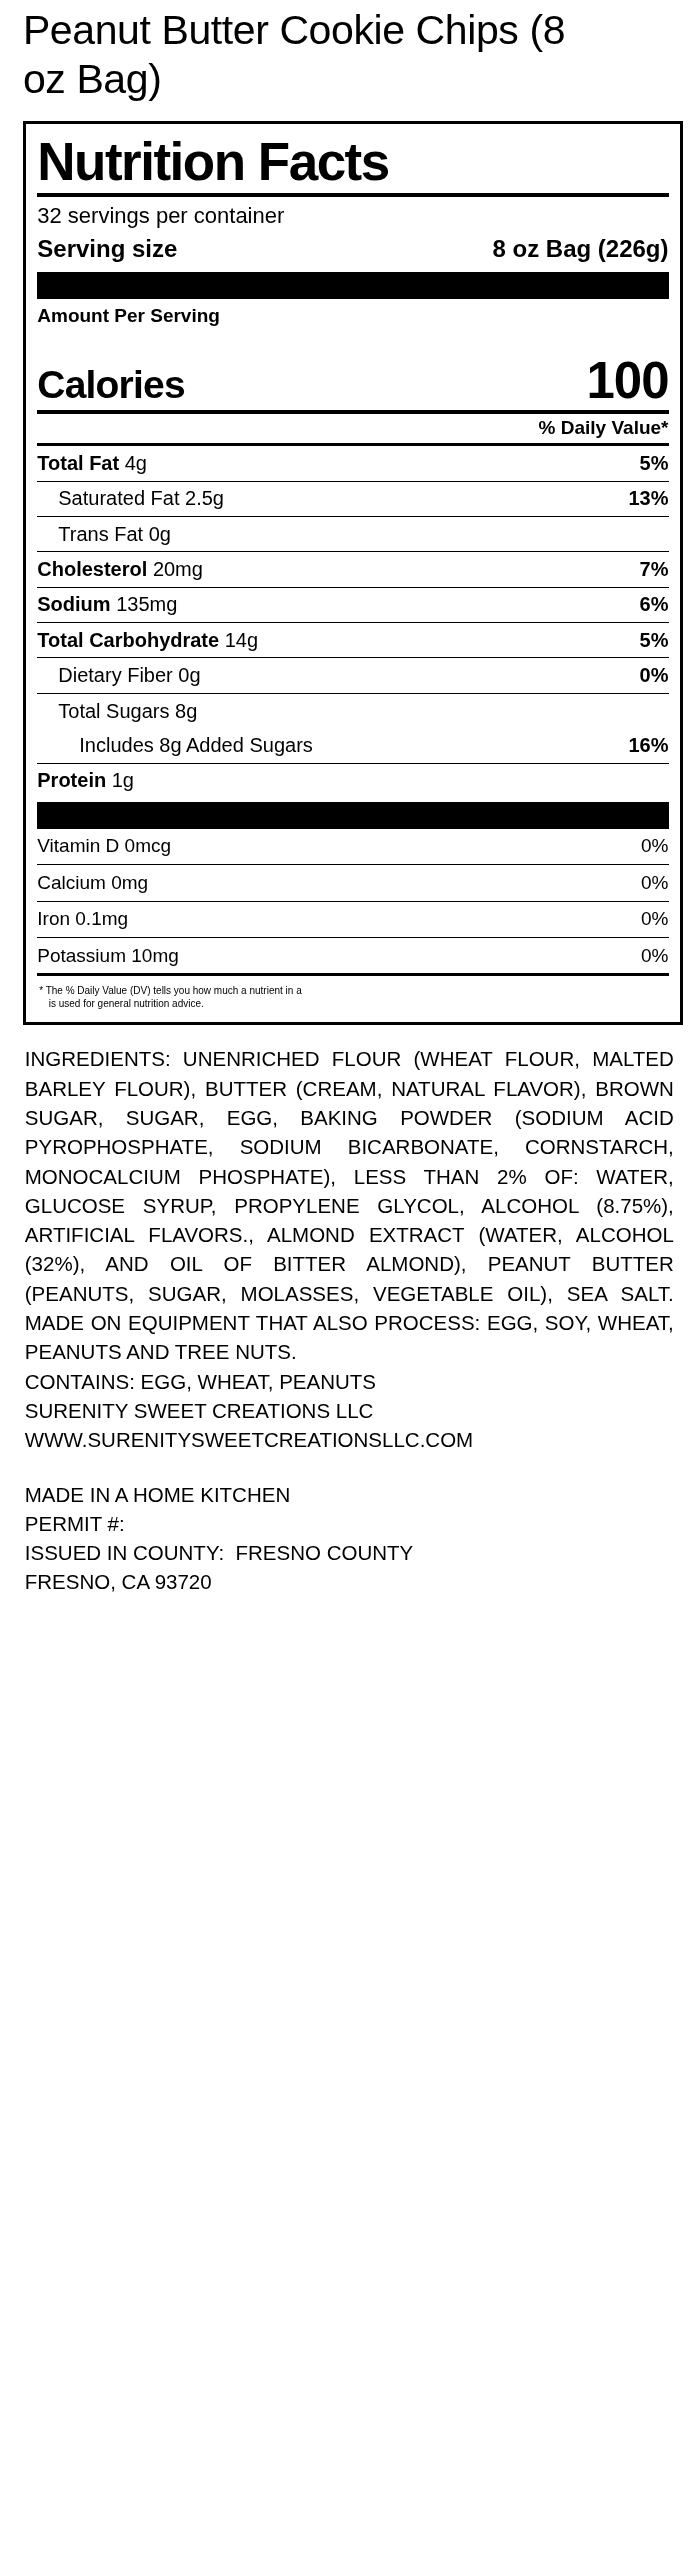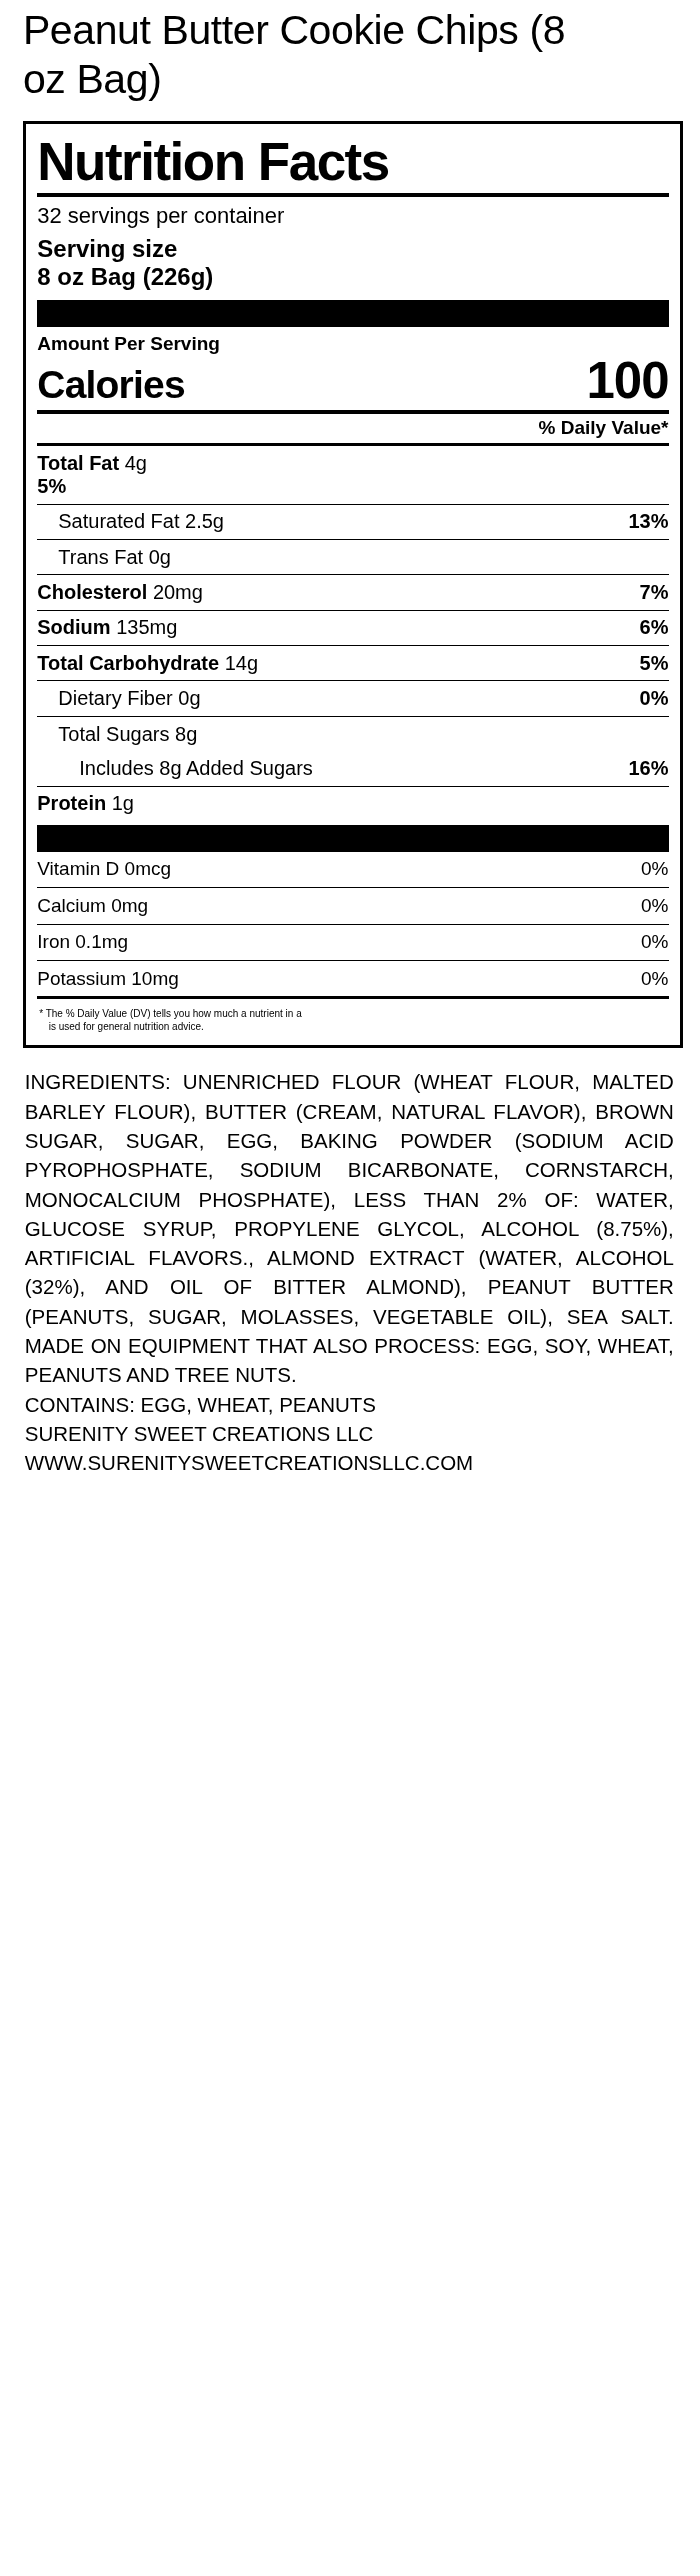--- a/index.html
+++ b/index.html
@@ -49,21 +49,20 @@
   .servings {
     font-size: 22px;
     padding: 5.7px 0 3.8px 0;
   }
   .serving-size {
     display: flex;
     justify-content: space-between;
     font-size: 24px;
     font-weight: bold;
     padding: 1.9px 0 5.7px 0;
-    flex-direction: column;
   }
   .serving-size .ss-label { white-space: nowrap; }
   .serving-size .ss-value { white-space: nowrap; }
 
   .amount-per {
     font-size: 19px;
     font-weight: bold;
     padding: 5.7px 0 0 0;
   }
   .calories-row {
@@ -76,38 +75,39 @@
     font-size: 39px;
     font-weight: bold;
     letter-spacing: -0.8px;
     line-height: 1.05;
   }
   .calories-value {
     font-size: 51px;
     font-weight: bold;
     letter-spacing: -1px;
     line-height: 1.0;
+    margin-top: 28px;
   }
 
   .dv-header {
     text-align: right;
     font-size: 19px;
     font-weight: bold;
     padding: 3.8px 0 3.8px 0;
   }
 
   .nutrient-row {
     display: flex;
     justify-content: space-between;
     align-items: baseline;
     font-size: 20px;
     padding: 5.7px 0 5.7px 0;
     border-top: 1px solid #000;
   }
-  .nutrient-row.first { border-top: 3.8px solid #000; flex-direction: column; }
+  .nutrient-row.first { border-top: 3.8px solid #000; }
   .nutrient-row .nm { }
   .nutrient-row .nm b { font-weight: bold; }
   .nutrient-row .pct { font-weight: bold; white-space: nowrap; }
   .indent-1 { padding-left: 21px; }
   .indent-2 { padding-left: 42px; }
   .italic { }
 
   .vitamin-row {
     display: flex;
     justify-content: space-between;
@@ -264,17 +264,23 @@
   <div class="body-text">
 
     <div class="ingredients">INGREDIENTS: UNENRICHED FLOUR (WHEAT FLOUR, MALTED BARLEY FLOUR), BUTTER (CREAM, NATURAL FLAVOR), BROWN SUGAR, SUGAR, EGG, BAKING POWDER (SODIUM ACID PYROPHOSPHATE, SODIUM BICARBONATE, CORNSTARCH, MONOCALCIUM PHOSPHATE), LESS THAN 2% OF: WATER, GLUCOSE SYRUP, PROPYLENE GLYCOL, ALCOHOL (8.75%), ARTIFICIAL FLAVORS., ALMOND EXTRACT (WATER, ALCOHOL (32%), AND OIL OF BITTER ALMOND), PEANUT BUTTER (PEANUTS, SUGAR, MOLASSES, VEGETABLE OIL), SEA SALT. MADE ON EQUIPMENT THAT ALSO PROCESS: EGG, SOY, WHEAT, PEANUTS AND TREE NUTS.</div>
 
     <div class="para">CONTAINS: EGG, WHEAT, PEANUTS</div>
 
     <div class="para">SURENITY SWEET CREATIONS LLC</div>
 
     <div class="para">WWW.SURENITYSWEETCREATIONSLLC.COM</div>
 
+    <div class="block-lines">
+      <div>MADE IN A HOME KITCHEN</div>
+      <div>PERMIT #:</div>
+      <div>ISSUED IN COUNTY:  FRESNO COUNTY</div>
+      <div>FRESNO, CA 93720</div>
+    </div>
 
   </div>
 
 </div>
 
 
 </body></html>

